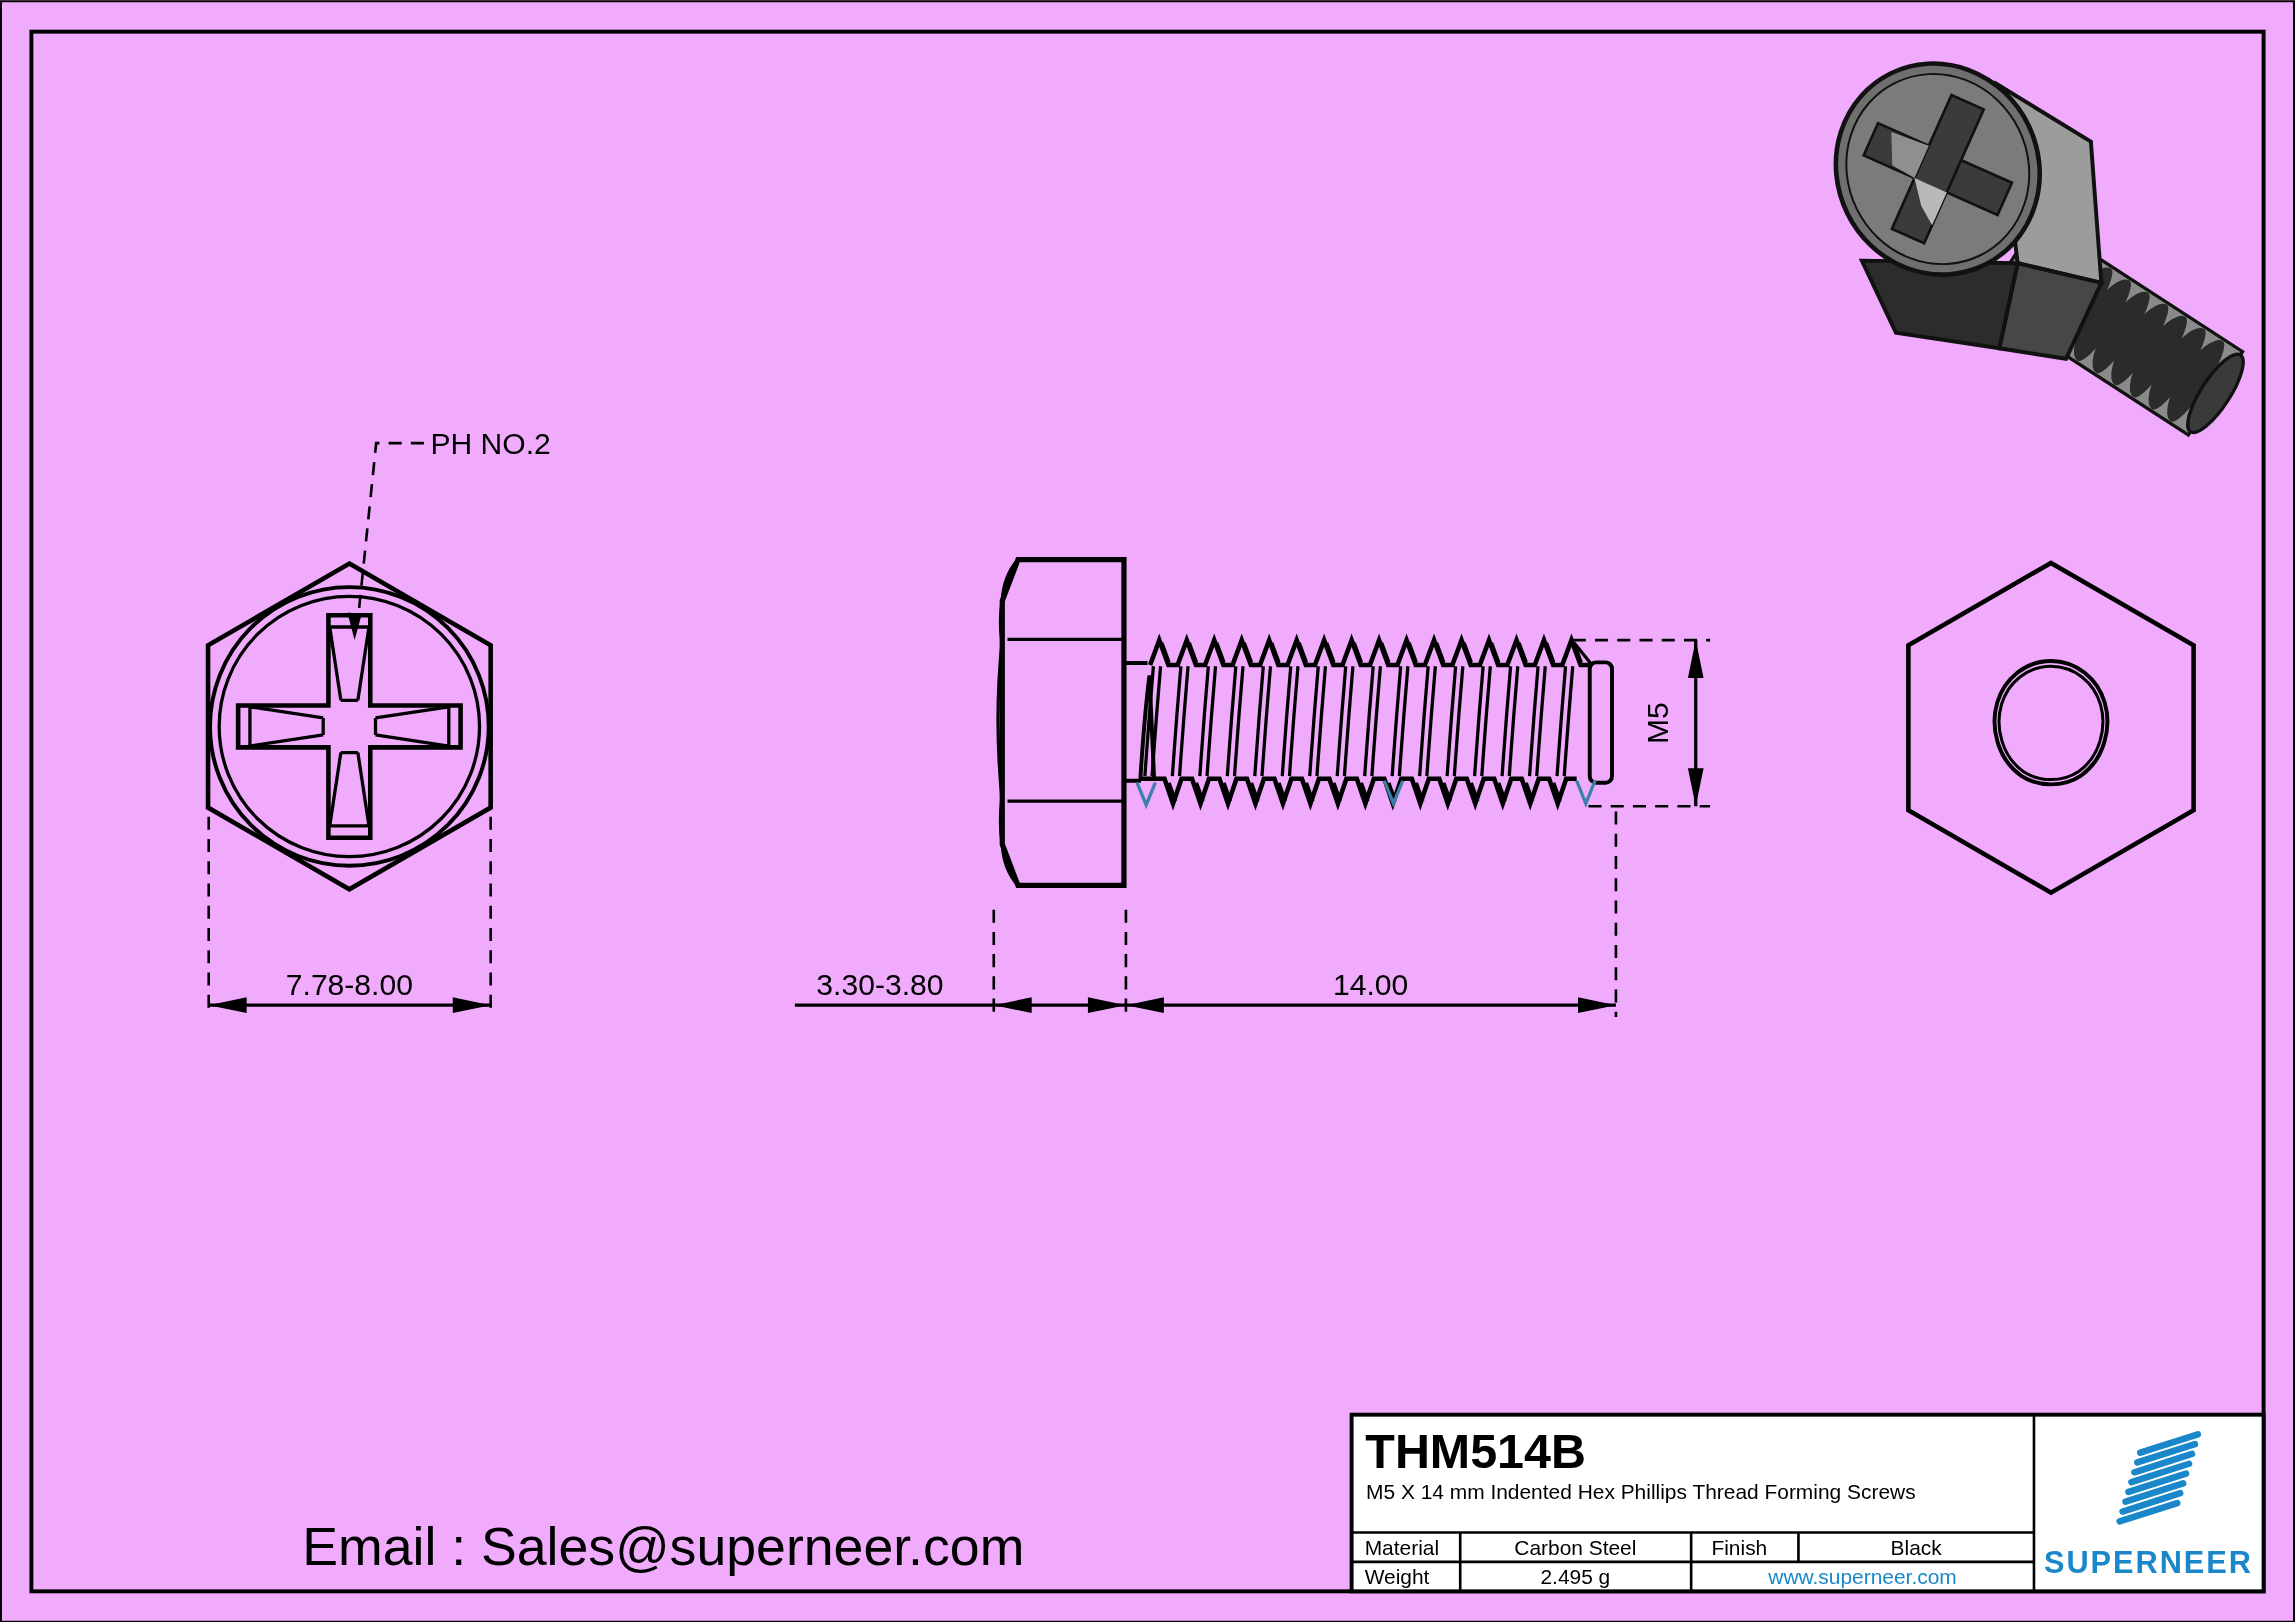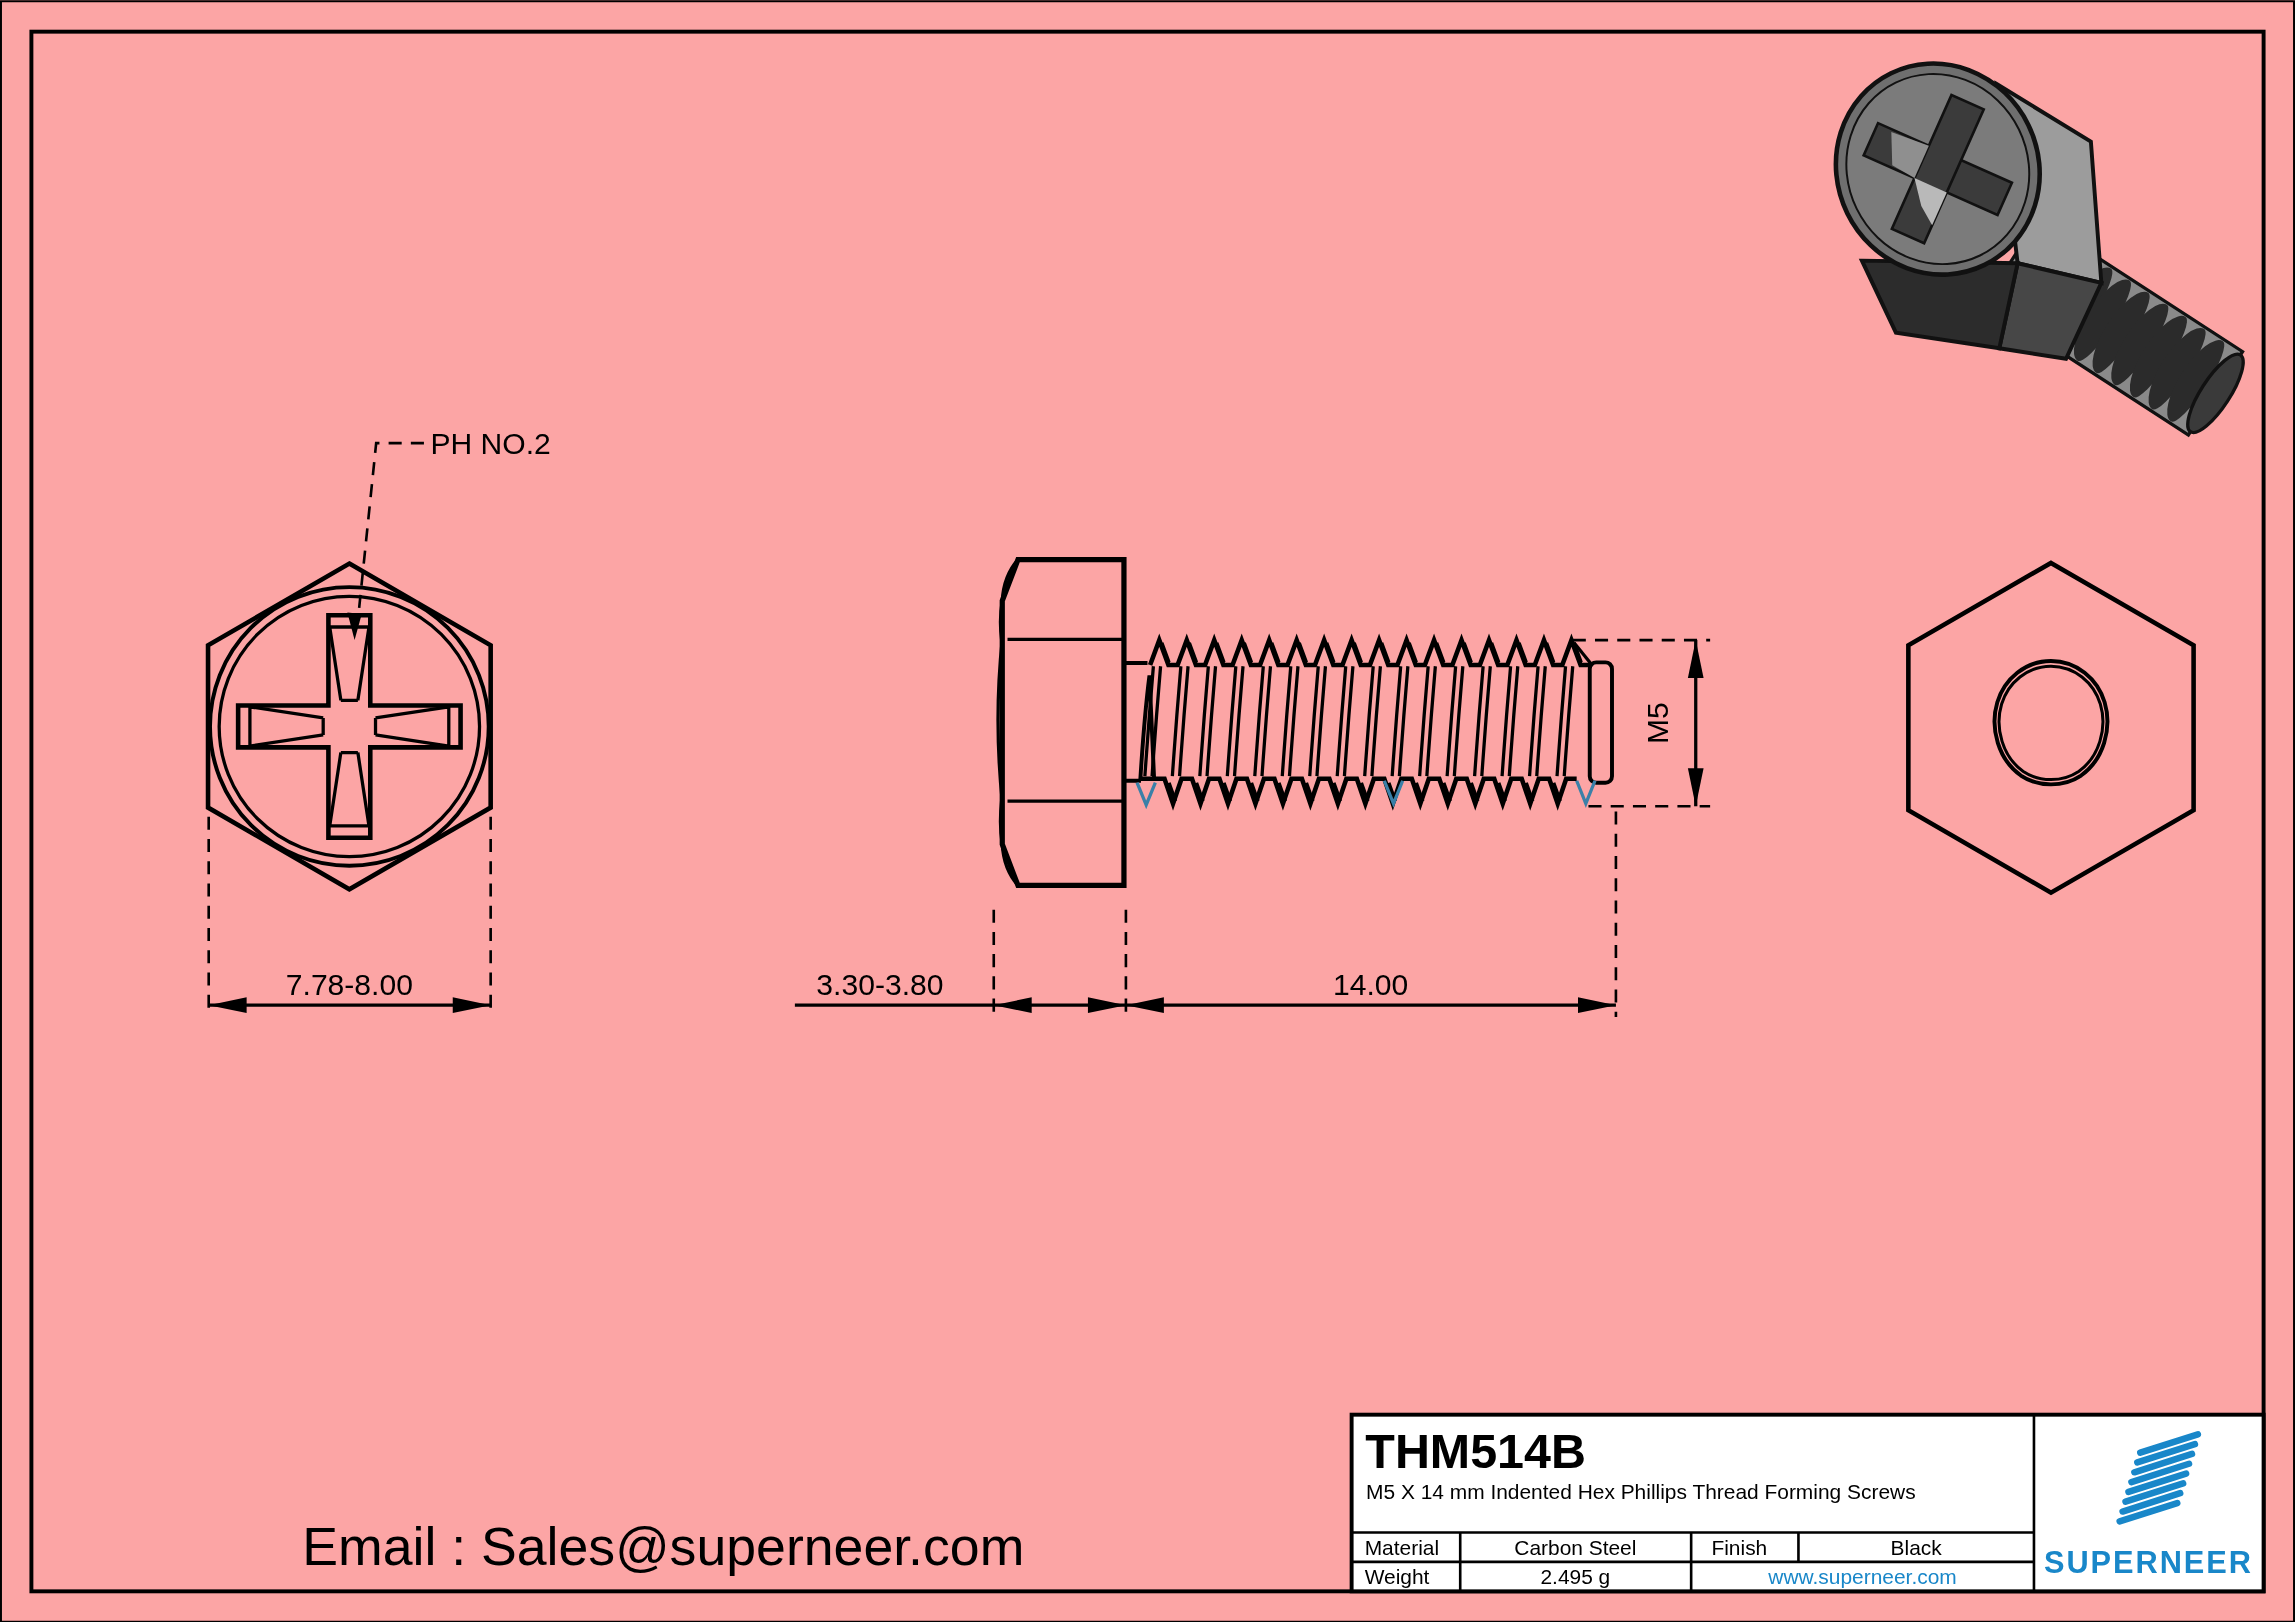--- a/index.html
+++ b/index.html
@@ -1,16 +1,16 @@
 <!DOCTYPE html>
 <html style="font-size:10.5px"><head>
 <meta charset="utf-8">
 <style>
   html,body{margin:0;padding:0;background:#ffffff;}
-  .page{position:relative;width:2295px;height:1623px;background:#fca5a5;overflow:hidden;
+  .page{position:relative;width:2295px;height:1623px;background:#f0abfc;overflow:hidden;
         font-family:"Liberation Sans",sans-serif;}
   svg{position:absolute;left:0;top:0;}
   .dimtxt{font-size:46px;fill:#000;letter-spacing:0px;}
   .titlebig{font-size:74px;font-weight:bold;fill:#000;}
   .desc{font-size:32px;fill:#000;}
   .cell{font-size:32px;fill:#000;}
   .link{font-size:32px;}
   .brand{font-size:47px;font-weight:bold;letter-spacing:3px;}
   .email{font-size:82px;fill:#000;}
 </style>

